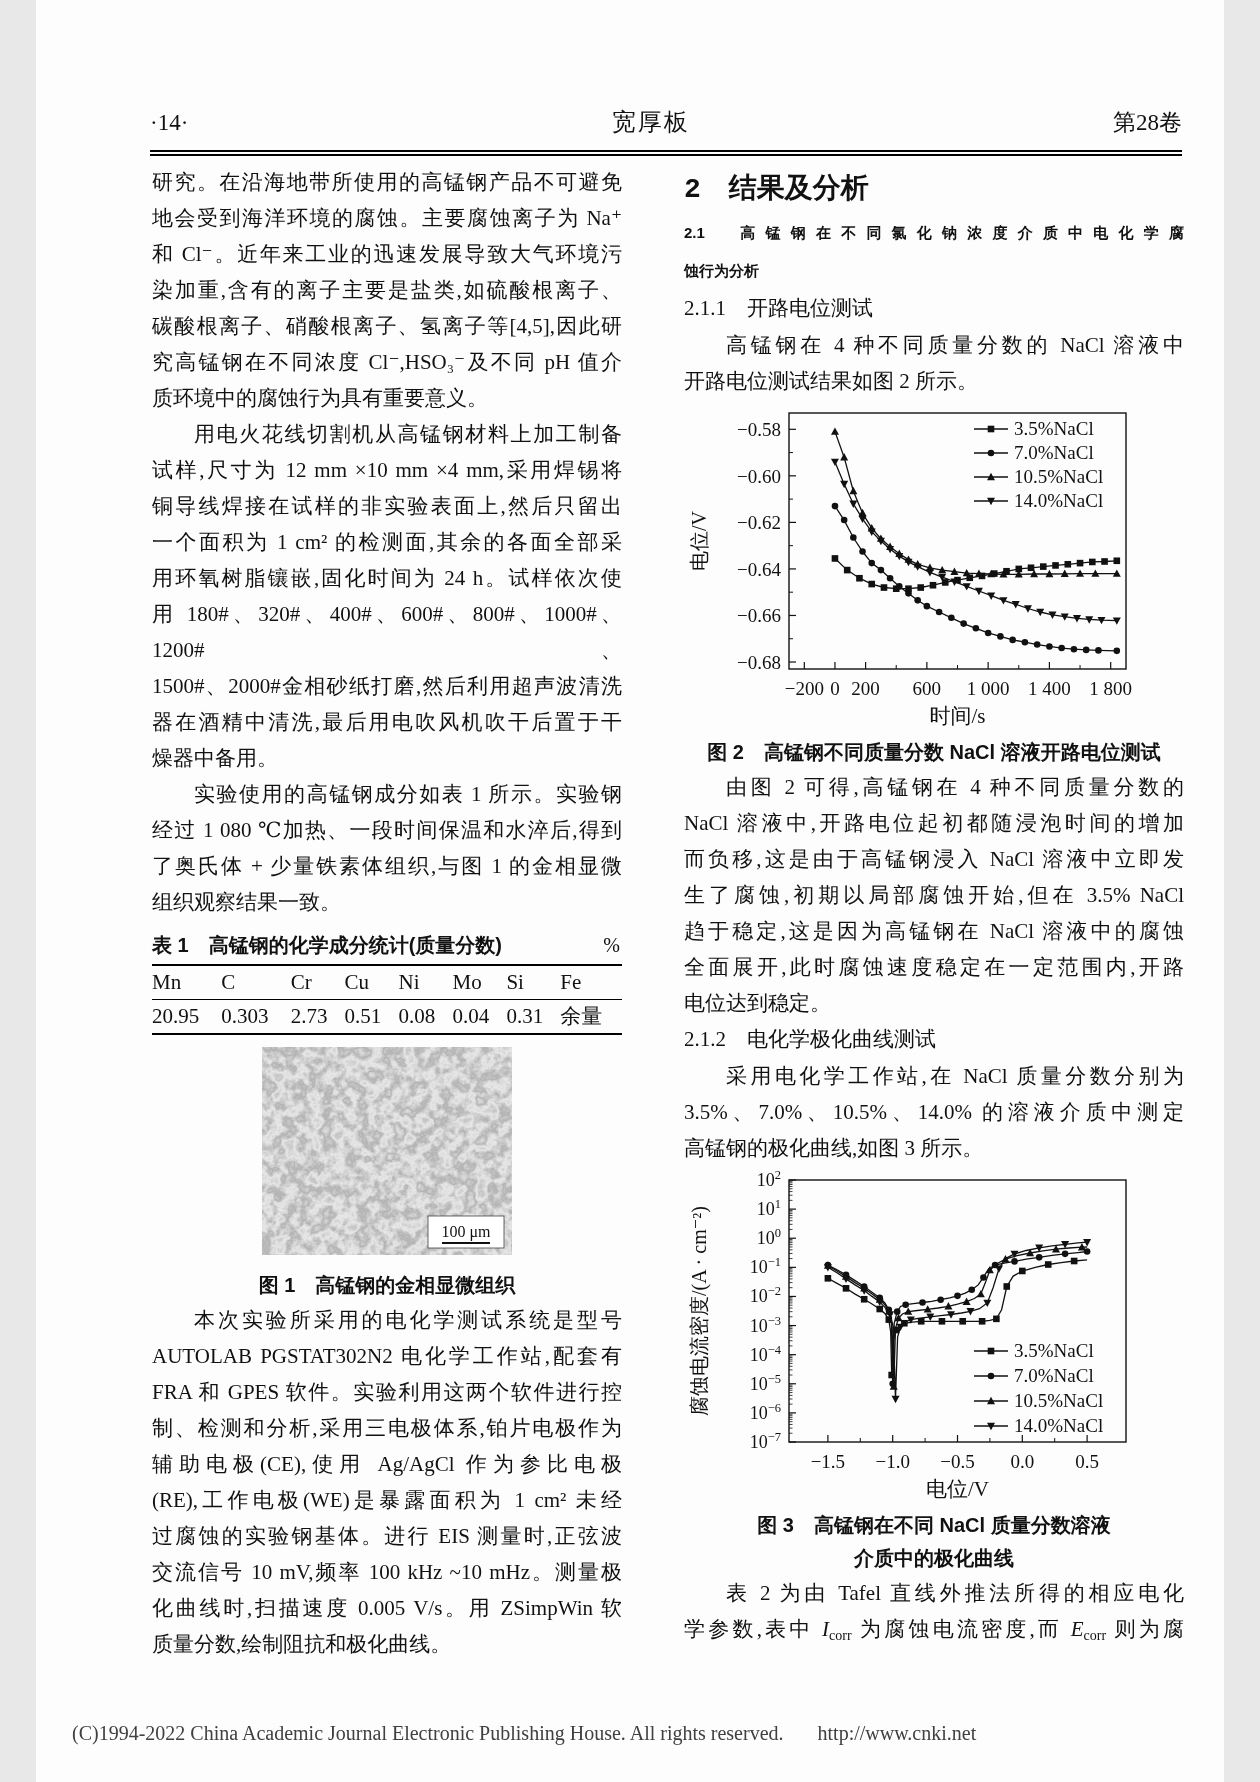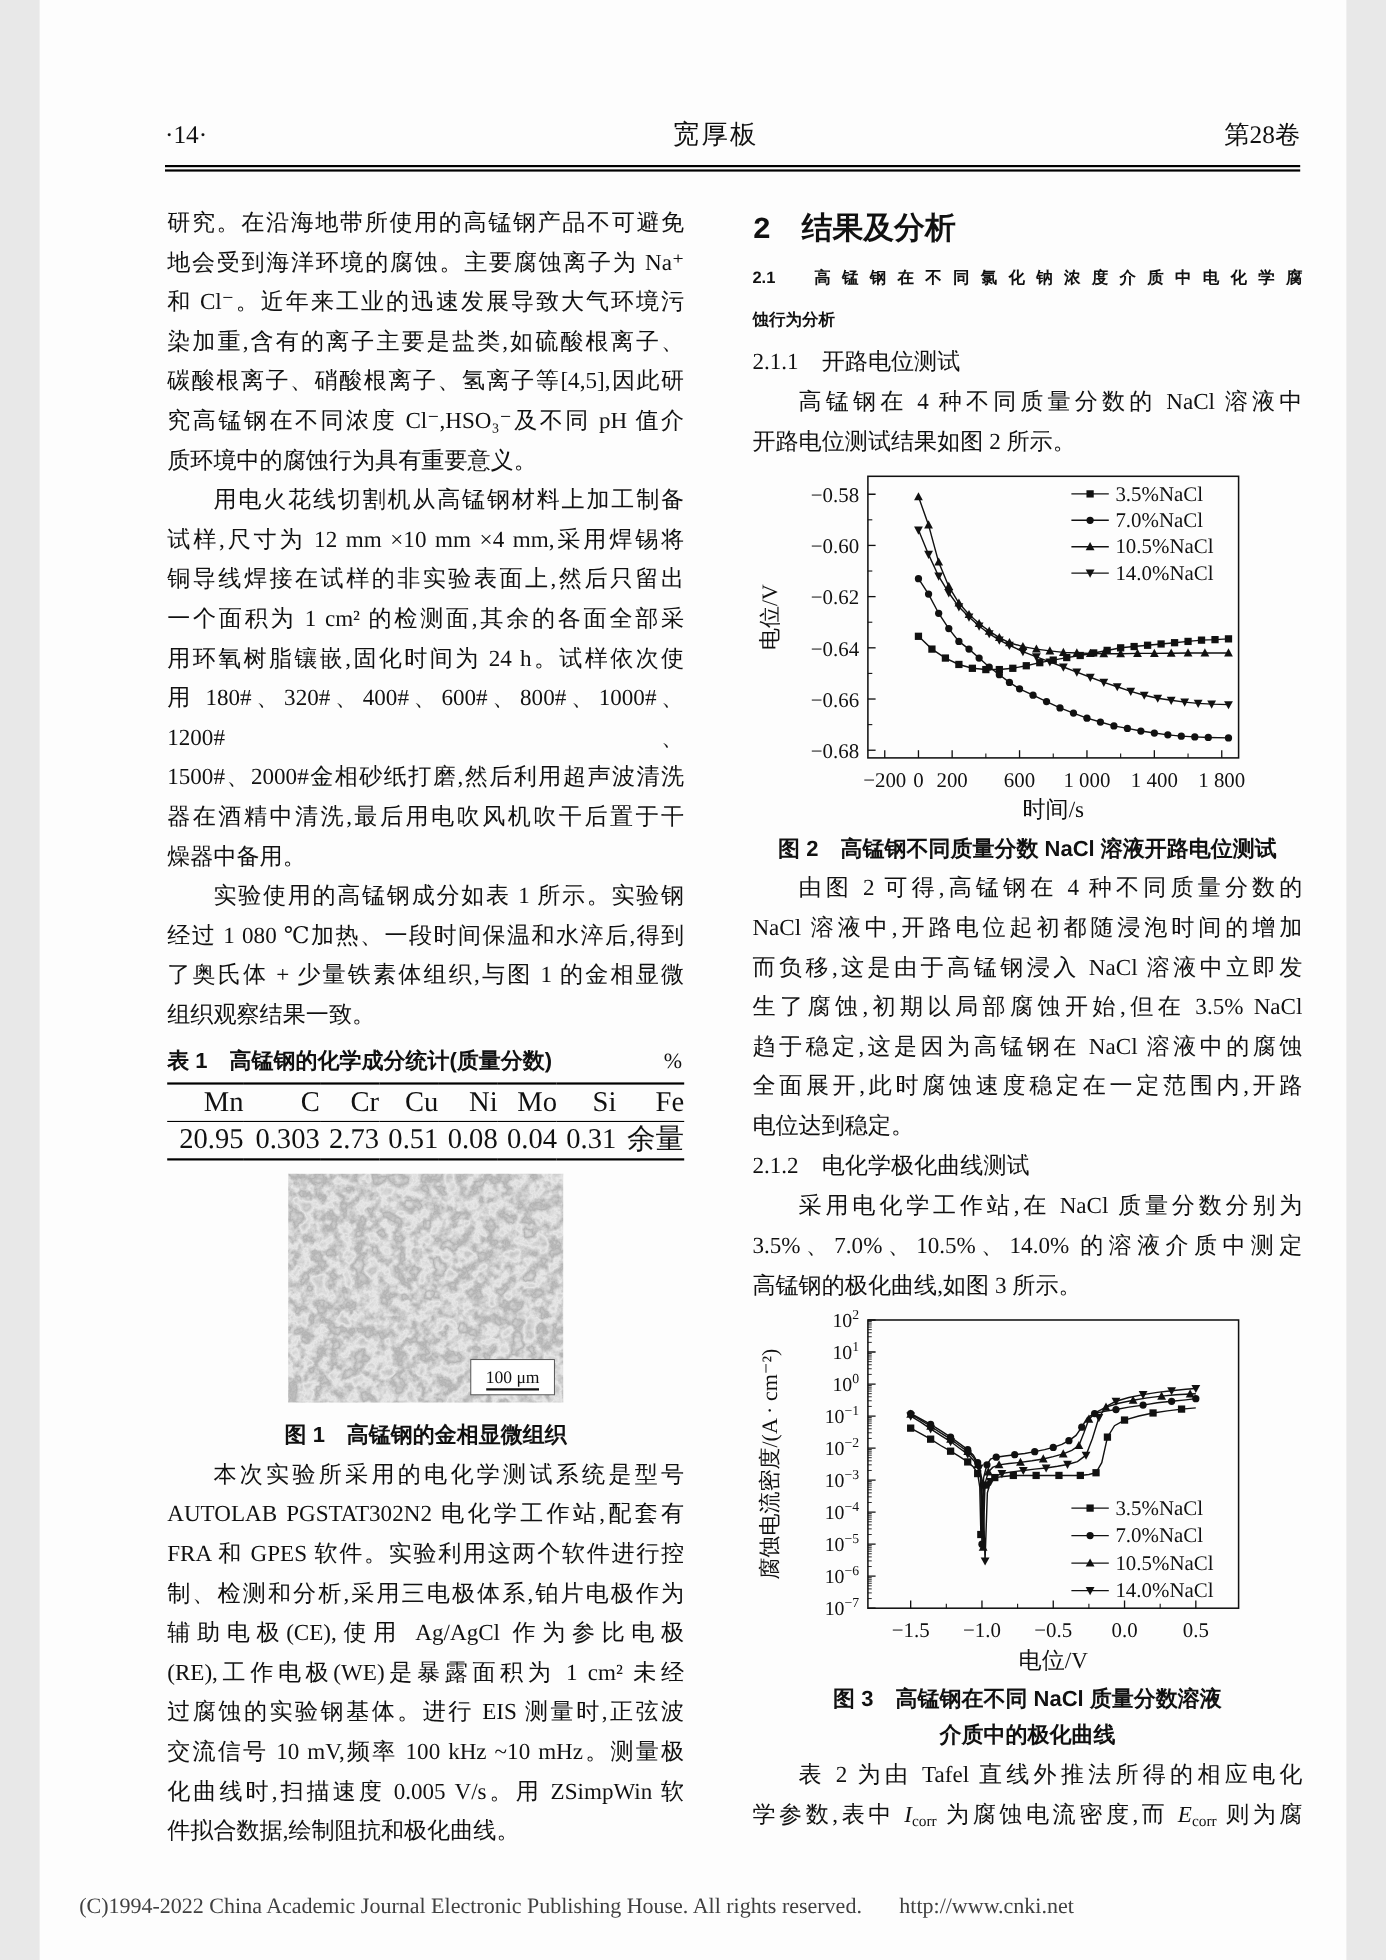--- a/index.html
+++ b/index.html
@@ -3,38 +3,38 @@
 <meta charset="utf-8">
 <style>
   * { margin:0; padding:0; box-sizing:border-box; }
   body { background:#e8e8e8; font-family:"Liberation Serif","DejaVu Serif",serif; }
   .page { position:relative; width:1188px; height:1782px; background:#fdfdfd; margin:0 auto; overflow:hidden; color:#111; }
 
   .header { position:absolute; left:114px; top:106px; width:1032px; display:flex; justify-content:space-between; align-items:baseline; font-size:23px; }
   .header .jtitle { font-size:24px; letter-spacing:2px; }
   .rule { position:absolute; left:114px; top:150px; width:1032px; height:6px; border-top:2px solid #000; border-bottom:2.5px solid #000; }
 
-  .col { position:absolute; top:184px; font-size:21px; line-height:36px; }
+  .col { position:absolute; top:164px; font-size:21px; line-height:36px; }
   .col.left  { left:116px; width:470px; }
   .col.right { left:648px; width:500px; }
 
   .ln  { text-align:justify; text-align-last:justify; text-justify:inter-character; }
   .lnl { text-align:left; }
   .ind { text-indent:2em; }
 
   .h1 { font-family:Liberation Mono, monospace; font-weight:700; font-size:28px; line-height:44px; margin:4px 0 2px; }
   .h2 { font-family:"Liberation Sans","DejaVu Sans",sans-serif; font-weight:700; font-size:15px; line-height:38px; }
   .h3 { font-size:21px; line-height:37px; }
 
   .tbl { margin-top:8px; }
   .tblcap { position:relative; text-align:left; font-family:"Liberation Sans","DejaVu Sans",sans-serif; font-weight:700; font-size:20px; line-height:34px; }
   .tblcap .unit { position:absolute; right:2px; top:0; font-weight:400; font-family:"Liberation Serif",serif; }
   table { width:100%; border-collapse:collapse; border-top:2px solid #000; border-bottom:2px solid #000; margin-top:2px; }
   thead tr { border-bottom:1.2px solid #000; }
-  th, td { font-weight:400; font-size:26px; text-align:right; padding:3px 0 4px; line-height:26px;margin-top:44px; }
+  th, td { font-weight:400; font-size:21px; text-align:left; padding:3px 0 4px; line-height:26px;margin-top:44px; }
 
   .fig1wrap { width:250px; margin:12px auto 0; }
   .figcap { text-align:center; font-family:"Liberation Sans","DejaVu Sans",sans-serif; font-weight:700; font-size:20px; line-height:33px; margin-top:3px; }
   svg.chart { display:block; margin-top:4px; }
   svg text { font-family:"Liberation Serif","DejaVu Serif",serif; }
 
   .ivar { font-style:italic; }
   .isub { font-size:14px; vertical-align:-4px; }
 
   .footer { position:absolute; left:36px; top:1722px; width:1200px; color:#404040; font-size:20px; }
@@ -133,21 +133,21 @@
 
     <div class="ln ind">本次实验所采用的电化学测试系统是型号</div>
     <div class="ln">AUTOLAB PGSTAT302N2 电化学工作站,配套有</div>
     <div class="ln">FRA 和 GPES 软件。实验利用这两个软件进行控</div>
     <div class="ln">制、检测和分析,采用三电极体系,铂片电极作为</div>
     <div class="ln">辅助电极(CE),使用 Ag/AgCl 作为参比电极</div>
     <div class="ln">(RE),工作电极(WE)是暴露面积为 1 cm² 未经</div>
     <div class="ln">过腐蚀的实验钢基体。进行 EIS 测量时,正弦波</div>
     <div class="ln">交流信号 10 mV,频率 100 kHz ~10 mHz。测量极</div>
     <div class="ln">化曲线时,扫描速度 0.005 V/s。用 ZSimpWin 软</div>
-    <div class="lnl">件拟合数据,绘制阻抗和极化曲线。</div>
+    <div class="lnl">质量分数,绘制阻抗和极化曲线。</div>
   </div>
 
   <div class="col right">
     <div class="h1">2　结果及分析</div>
     <div class="h2 ln">2.1　高锰钢在不同氯化钠浓度介质中电化学腐</div>
     <div class="h2 lnl">蚀行为分析</div>
     <div class="h3">2.1.1　开路电位测试</div>
 
     <div class="ln ind">高锰钢在 4 种不同质量分数的 NaCl 溶液中</div>
     <div class="lnl">开路电位测试结果如图 2 所示。</div>

